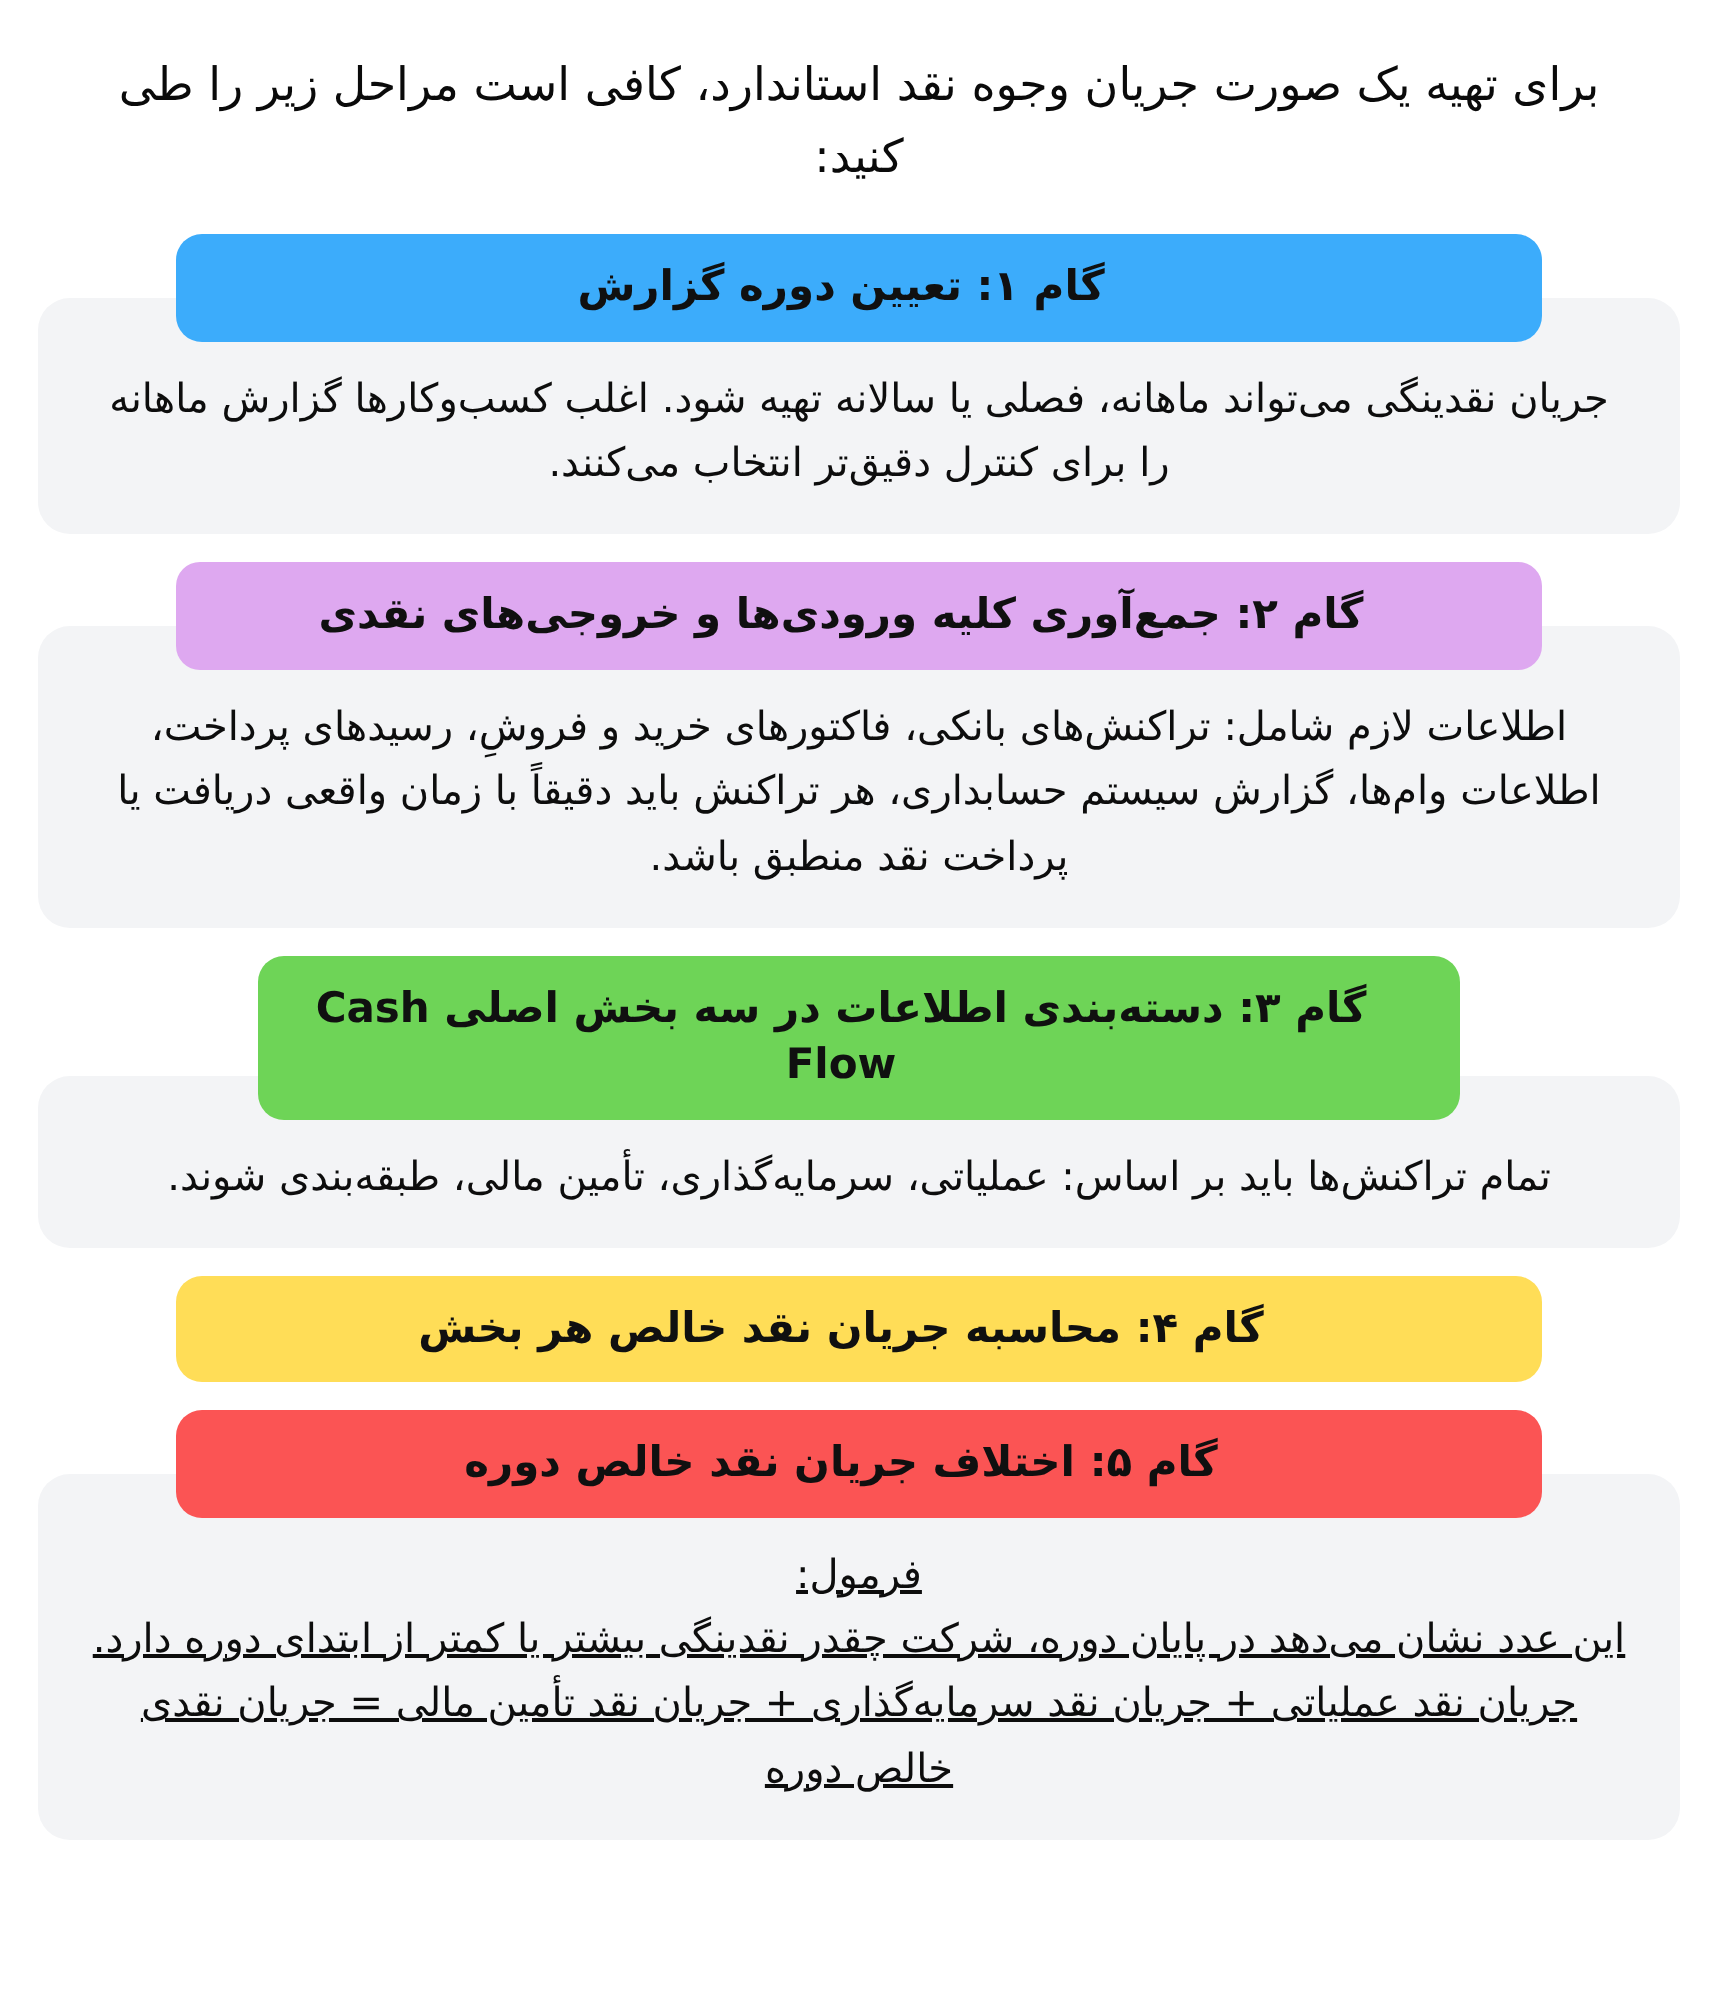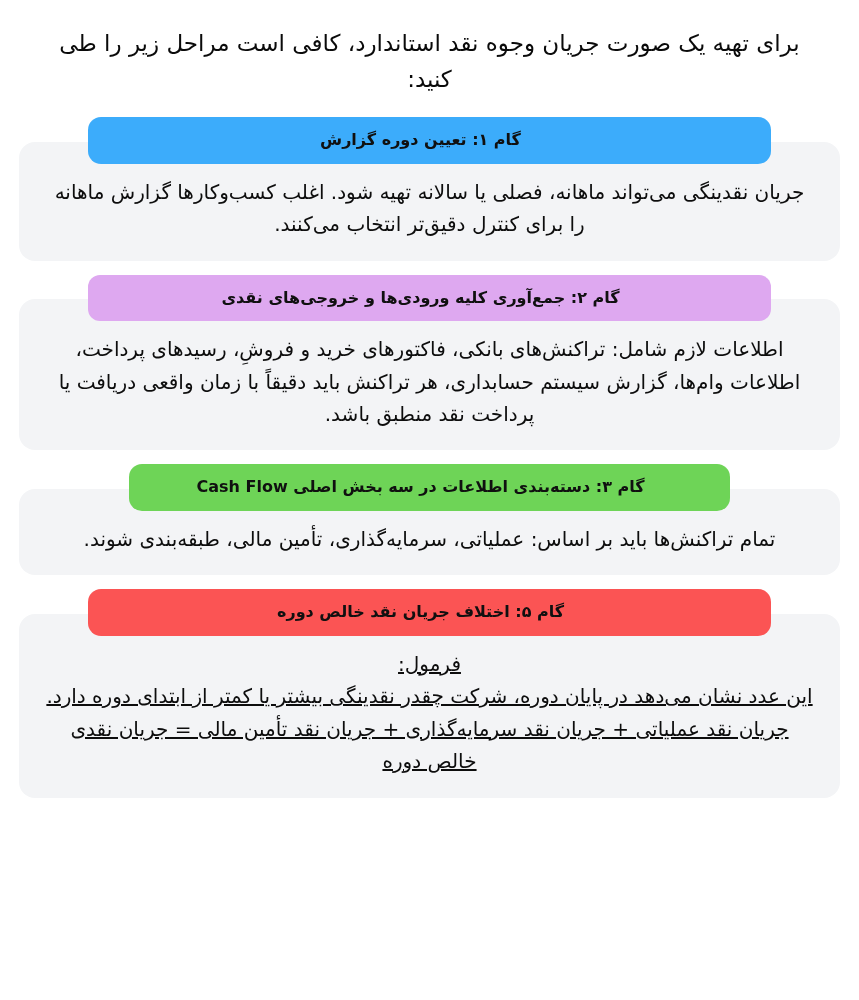--- a/index.html
+++ b/index.html
@@ -49,21 +49,21 @@
   }
 
   
   .step-header {
     position: relative;
     z-index: 2;
     margin: 0 auto;
     box-sizing: border-box;
     border-radius: 13px;
     color: #101010;
-    font-size: 16px;
+    font-size: 21px;
     font-weight: 600;
     line-height: 1.35;
     text-align: center;
     padding: 12px 18px 13px 0;
     width: 683px;
     max-width: 683px;
   }
 
   .step-body {
     position: relative;
@@ -124,20 +124,21 @@
     </div>
 
     <div class="step" data-step="3">
       <div class="step-header" style="background-color: rgb(110, 212, 87);">گام ۳: دسته‌بندی اطلاعات در سه بخش اصلی Cash Flow</div>
       <div class="step-body" style="background: rgb(243, 244, 246); color: rgb(13, 13, 13);">
         <p>تمام تراکنش‌ها باید بر اساس: عملیاتی، سرمایه‌گذاری، تأمین مالی، طبقه‌بندی شوند.</p>
       </div>
     </div>
 
     <div class="step" data-step="4">
+      <div class="step-header" style="background-color: rgb(255, 221, 87);">گام ۴: محاسبه جریان نقد خالص هر بخش</div>
     </div>
 
     <div class="step" data-step="5">
       <div class="step-header" style="background-color: rgb(251, 84, 84);">گام ۵: اختلاف جریان نقد خالص دوره</div>
       <div class="step-body" style="background: rgb(243, 244, 246); color: rgb(13, 13, 13); text-decoration: underline;">
         <p>فرمول:</p>
         <p>این عدد نشان می‌دهد در پایان دوره، شرکت چقدر نقدینگی بیشتر یا کمتر از ابتدای دوره دارد.</p>
         <p>جریان نقد عملیاتی + جریان نقد سرمایه‌گذاری + جریان نقد تأمین مالی = جریان نقدی خالص دوره</p>
       </div>
     </div>

